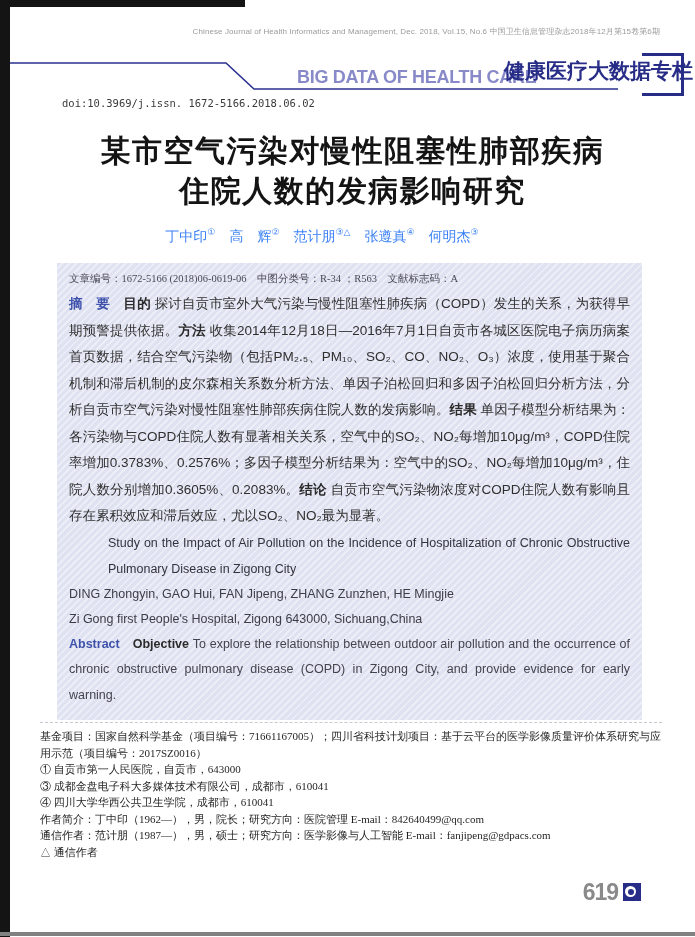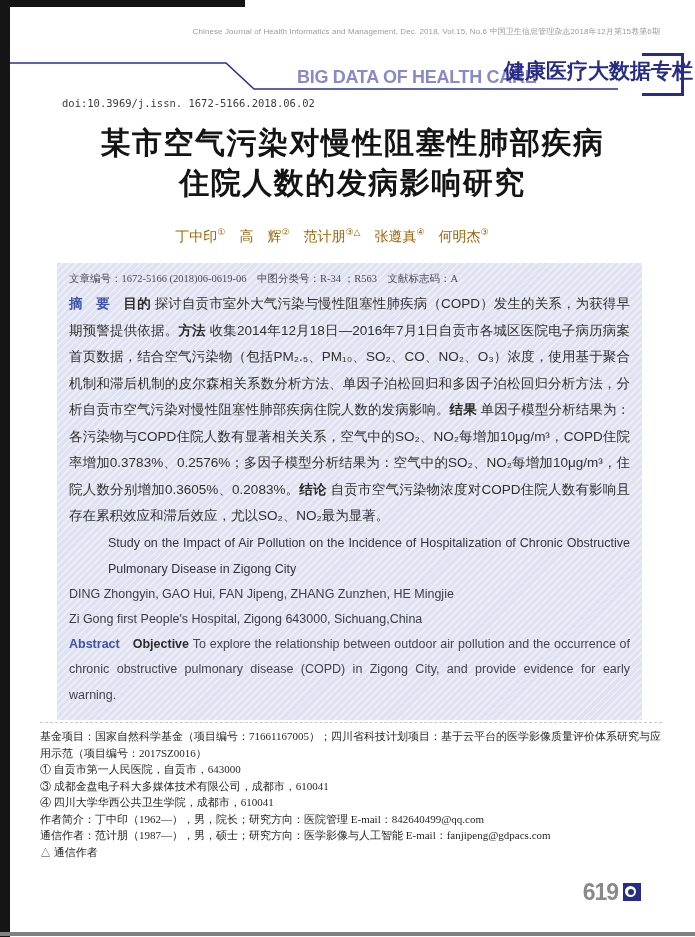--- a/index.html
+++ b/index.html
@@ -33,27 +33,27 @@
     position:absolute;left:642px;top:3px;width:42px;height:43px;box-sizing:border-box;
     border-top:3px solid #272d87;border-right:3px solid #272d87;border-bottom:3px solid #272d87;
   }
 
   .doi{
     position:absolute;top:97px;left:62px;
     font-family:"DejaVu Sans Mono",monospace;font-size:10.5px;color:#3a3a3a;
   }
 
   .title{
-    position:absolute;top:123px;left:10px;width:685px;text-align:center;
+    position:absolute;top:131px;left:10px;width:685px;text-align:center;
     font-size:30px;line-height:40px;font-weight:700;color:#141414;letter-spacing:1.5px;
   }
 
   .authors{
-    position:absolute;top:228px;left:24px;width:616px;text-align:center;
-    font-size:14px;color:#a16207;
+    position:absolute;top:228px;left:14px;width:616px;text-align:center;
+    font-size:14px;color:#3b82f6;
   }
   .sup{vertical-align:super;font-size:9px;line-height:0;}
 
   .abstract-box{
     position:absolute;top:263px;left:57px;width:585px;height:457px;box-sizing:border-box;
     padding:7px 12px 0 12px;overflow:hidden;
     background:repeating-linear-gradient(135deg,#dfe2f1 0px,#dfe2f1 3px,#ecedf7 3px,#ecedf7 5px);
   }
   .article-meta{
     font-family:"Liberation Serif",serif;

